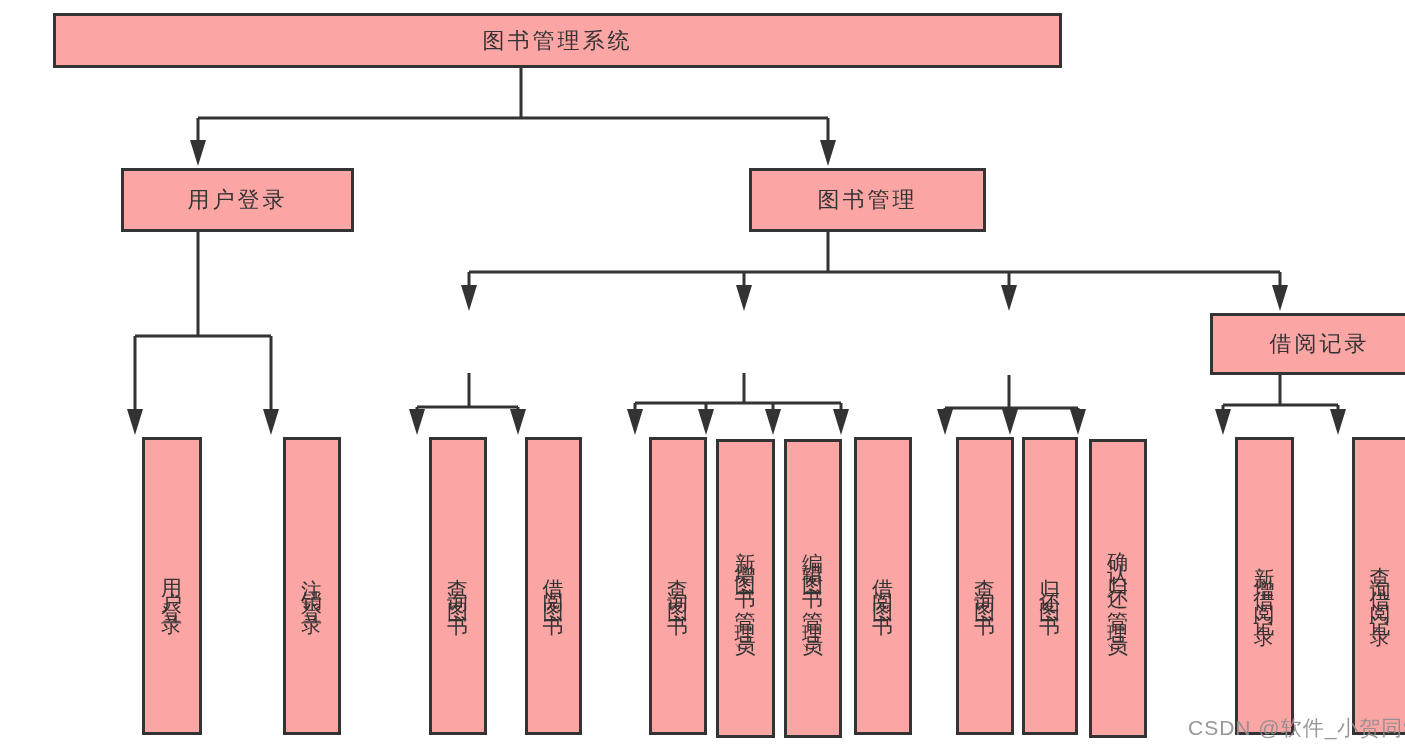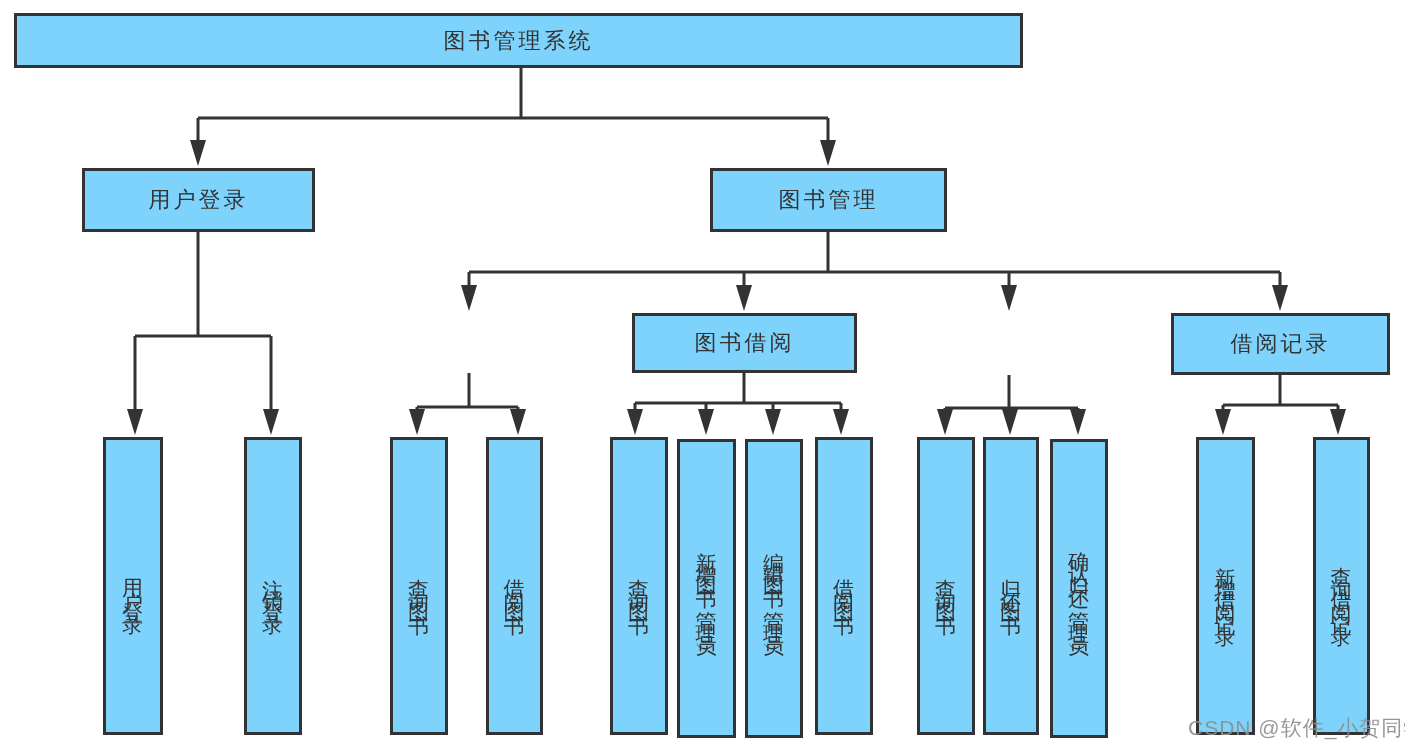--- a/index.html
+++ b/index.html
@@ -12,26 +12,27 @@
     overflow: hidden;
   }
   .edges {
     position: absolute;
     left: 0; top: 0;
     z-index: 1;
   }
   .node {
     position: absolute;
     box-sizing: border-box;
-    background: #7dd3fc;
+    background: #fca5a5;
     border: 3px solid #333333;
     display: flex;
     align-items: center;
     justify-content: center;
     z-index: 2;
+    margin-left: 39px;
   }
   .node .lbl {
     color: #333333;
     font-size: 22px;
     letter-spacing: 3px;
     white-space: nowrap;
   }
   .vnode .lbl {
     writing-mode: vertical-rl;
     text-orientation: mixed;
@@ -86,23 +87,20 @@
     <span class="lbl">图书管理系统</span>
   </div>
 
   <div class="node" style="left:82px; top:168px; width:233px; height:64px;">
     <span class="lbl">用户登录</span>
   </div>
   <div class="node" style="left:710px; top:168px; width:237px; height:64px;">
     <span class="lbl">图书管理</span>
   </div>
 
-  <div class="node" style="left:632px; top:313px; width:225px; height:60px;">
-    <span class="lbl">图书借阅</span>
-  </div>
   <div class="node" style="left:1171px; top:313px; width:219px; height:62px;">
     <span class="lbl">借阅记录</span>
   </div>
 
   <div class="node vnode" style="left:103px; top:437px; width:60px; height:298px;">
     <span class="lbl">用户登录</span>
   </div>
   <div class="node vnode" style="left:244px; top:437px; width:58px; height:298px;">
     <span class="lbl">注销登录</span>
   </div>

